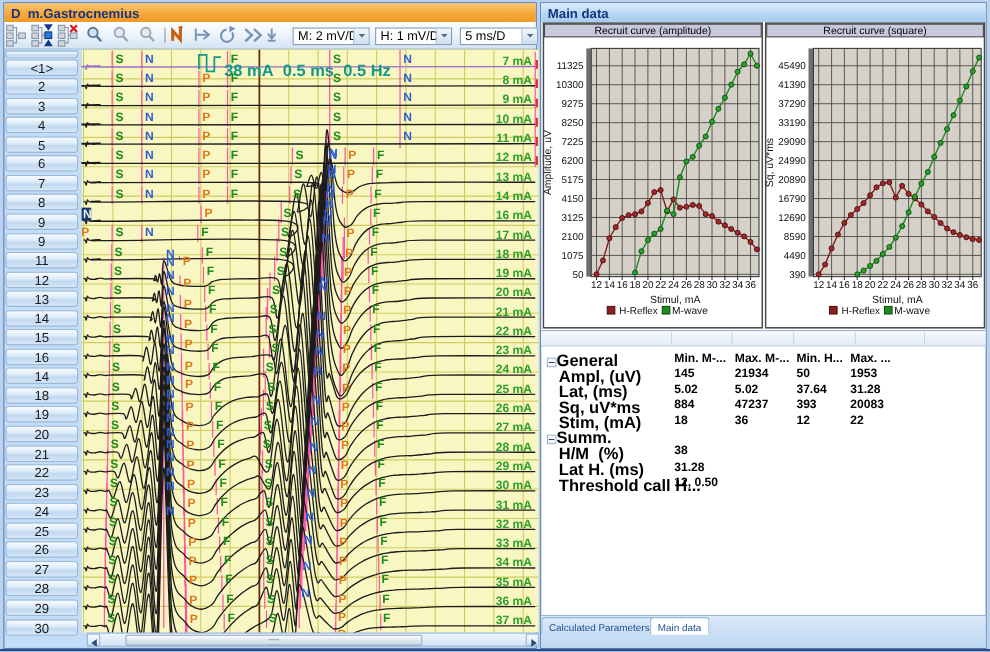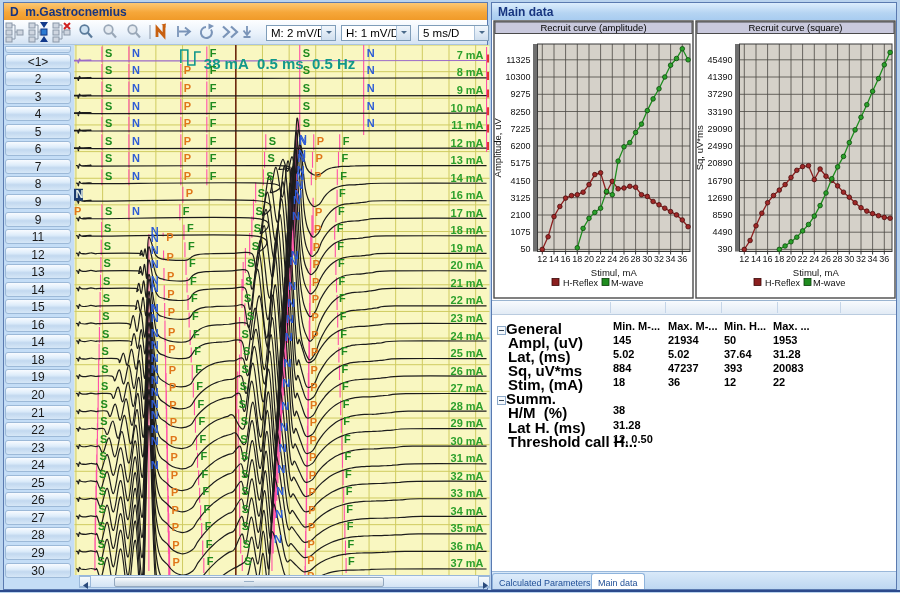--- a/index.html
+++ b/index.html
@@ -12,21 +12,21 @@
 #rp .tbar{background:linear-gradient(#dcedfd,#b5d4f2 60%,#a8ccf0)}
 #toolbar{position:absolute;left:0;right:0;top:16.5px;height:25px;background:linear-gradient(#fdfeff,#eaf2fb 55%,#d4e3f3);border-bottom:1px solid #aac4de}
 .combo{position:absolute;top:5px;height:16px;background:#fff;border:1px solid #7f9db9;font-size:11.5px;color:#000;padding:1px 0 0 4px;white-space:nowrap;overflow:hidden}
 .cbtn{position:absolute;right:0;top:0;bottom:0;width:14px;background:linear-gradient(#f2f7fc,#cfdeee);border-left:1px solid #a9c0d8}
 .cbtn:after{content:"";position:absolute;left:3.5px;top:5.5px;border:3.5px solid transparent;border-top-color:#4a6a8a}
 .num{position:absolute;left:1px;width:66px;height:15px;border:1px solid #9cb9d8;border-radius:3px;background:linear-gradient(#f8fbff,#ddecfa 40%,#c2d8ef 60%,#d6e7f7);font-size:12px;color:#1a1a1a;text-align:center;line-height:14px}
 #tblhead{position:absolute;left:0;right:0;top:297px;height:15px;background:linear-gradient(#f8fafd,#e2ebf5);border-top:1px solid #9ab4d0;border-bottom:1px solid #b9cbdf}
 #tblhead i{position:absolute;top:1px;bottom:1px;width:1px;background:#c5d5e8}
 .trow{position:absolute;left:9px;font-size:15px;font-weight:bold;color:#000;white-space:pre}
 .tv{position:absolute;font-size:11px;font-weight:bold;color:#000}
-#tabs{position:absolute;left:0;right:0;bottom:0;height:18px;background:linear-gradient(#d9e9f9,#bdd7f1);border-top:1px solid #9ab8da}
+#tabs{position:absolute;left:0;right:0;bottom:0;height:30px;background:linear-gradient(#d9e9f9,#bdd7f1);border-top:1px solid #9ab8da}
 .tab{position:absolute;top:1px;height:16px;border:1px solid #8fb4dc;border-bottom:none;border-radius:3px 3px 0 0;font-size:9px;color:#1f4e96;padding:3.5px 6px 0 6px;white-space:nowrap}
 #hsb{position:absolute;left:75px;width:411px;bottom:1px;height:13px;background:linear-gradient(#eff6fd,#d3e4f5);border:1px solid #9ab8da}
 .sarr{position:absolute;top:0;bottom:0;width:12px;background:linear-gradient(#f6fafd,#d9e8f6);border:1px solid #9ab8da}
 #thumb{position:absolute;left:34px;width:270px;top:0.5px;height:10px;background:linear-gradient(#fdfefe,#dfe8f0 50%,#cdd9e4);border:1px solid #93a8bf;border-radius:2px}
 #thumb:after{content:"";position:absolute;left:50%;margin-left:-5px;top:3px;width:10px;height:4px;border-top:1px solid #9ab0c6;border-bottom:1px solid #9ab0c6}
 </style></head><body>
 <div class="panel" id="lp">
     <div class="tbar">D&nbsp; m.Gastrocnemius</div>
     <div id="toolbar">
       <svg width="480" height="24" viewBox="0 0 480 24" style="position:absolute;left:0;top:0">

